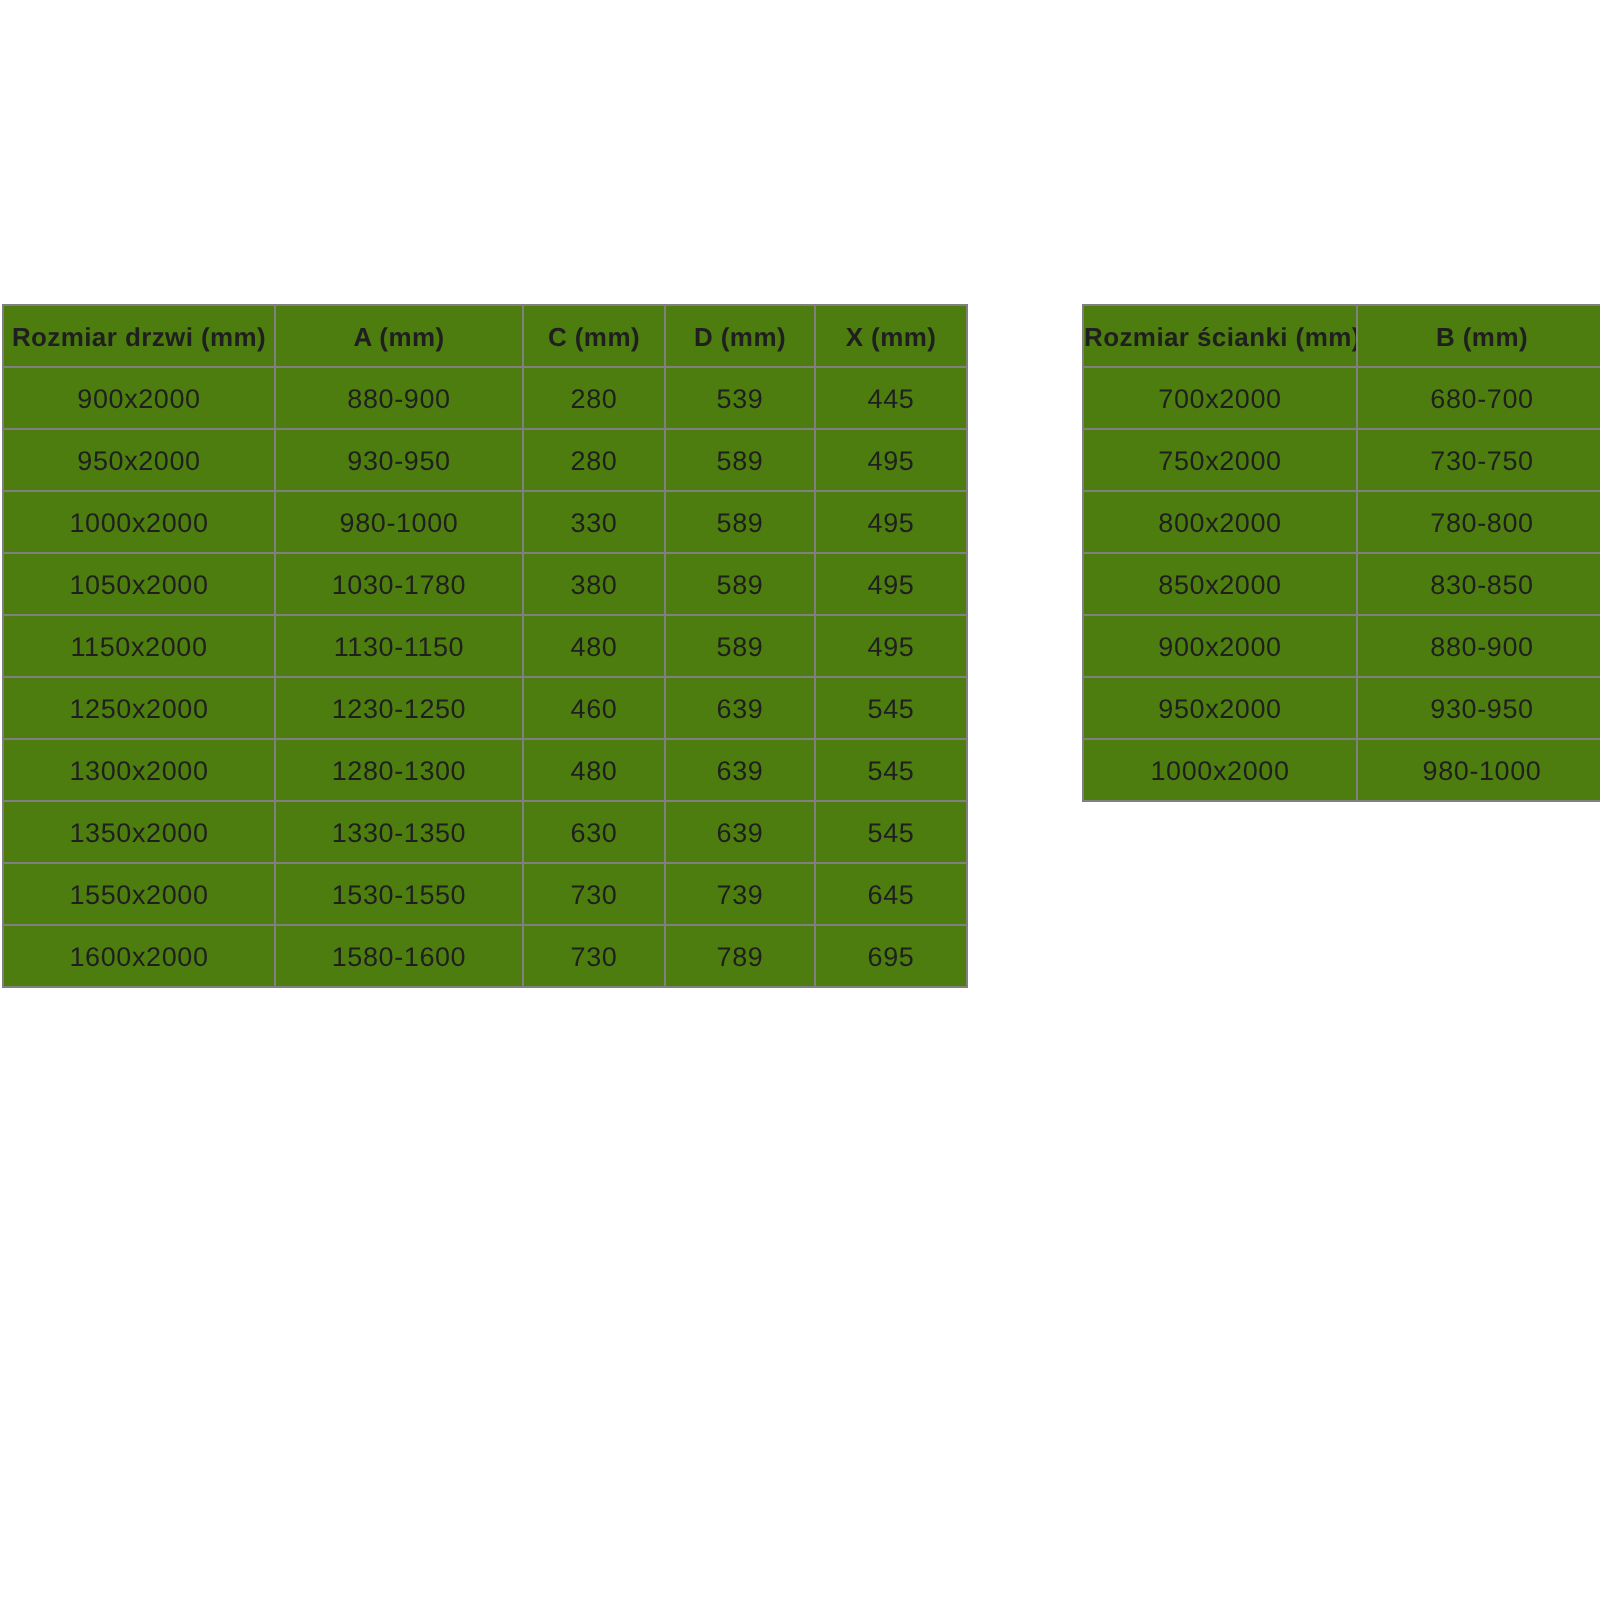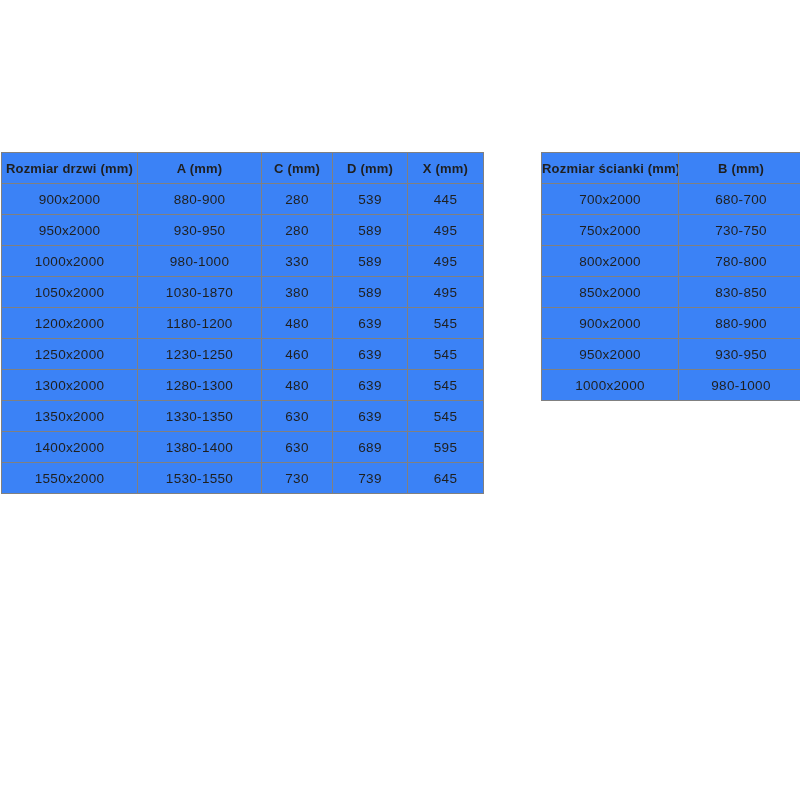--- a/index.html
+++ b/index.html
@@ -13,21 +13,21 @@
     overflow: hidden;
     position: relative;
     font-family: "Liberation Sans", sans-serif;
     color: #1f1f1f;
   }
   .spec-table {
     position: absolute;
     top: 152px;
     border-collapse: collapse;
     table-layout: fixed;
-    background: #3b82f6;
+    background: #4d7c0f;
   }
   .spec-table th, .spec-table td {
     border: 1px solid #808080;
     height: 30px;
     padding: 0;
     text-align: center;
     vertical-align: middle;
     white-space: nowrap;
     overflow: hidden;
   }
@@ -94,31 +94,31 @@
       </tr>
       <tr>
         <td>1000x2000</td>
         <td>980-1000</td>
         <td>330</td>
         <td>589</td>
         <td>495</td>
       </tr>
       <tr>
         <td>1050x2000</td>
-        <td>1030-1870</td>
+        <td>1030-1780</td>
         <td>380</td>
         <td>589</td>
         <td>495</td>
       </tr>
       <tr>
-        <td>1200x2000</td>
-        <td>1180-1200</td>
+        <td>1150x2000</td>
+        <td>1130-1150</td>
         <td>480</td>
-        <td>639</td>
-        <td>545</td>
+        <td>589</td>
+        <td>495</td>
       </tr>
       <tr>
         <td>1250x2000</td>
         <td>1230-1250</td>
         <td>460</td>
         <td>639</td>
         <td>545</td>
       </tr>
       <tr>
         <td>1300x2000</td>
@@ -128,32 +128,32 @@
         <td>545</td>
       </tr>
       <tr>
         <td>1350x2000</td>
         <td>1330-1350</td>
         <td>630</td>
         <td>639</td>
         <td>545</td>
       </tr>
       <tr>
-        <td>1400x2000</td>
-        <td>1380-1400</td>
-        <td>630</td>
-        <td>689</td>
-        <td>595</td>
-      </tr>
-      <tr>
         <td>1550x2000</td>
         <td>1530-1550</td>
         <td>730</td>
         <td>739</td>
         <td>645</td>
+      </tr>
+      <tr>
+        <td>1600x2000</td>
+        <td>1580-1600</td>
+        <td>730</td>
+        <td>789</td>
+        <td>695</td>
       </tr>
     </tbody>
 </table>
 
 <table id="wall-table" class="spec-table">
   <colgroup>
     <col class="c1">
       <col class="c2">
   </colgroup>
   <thead>

